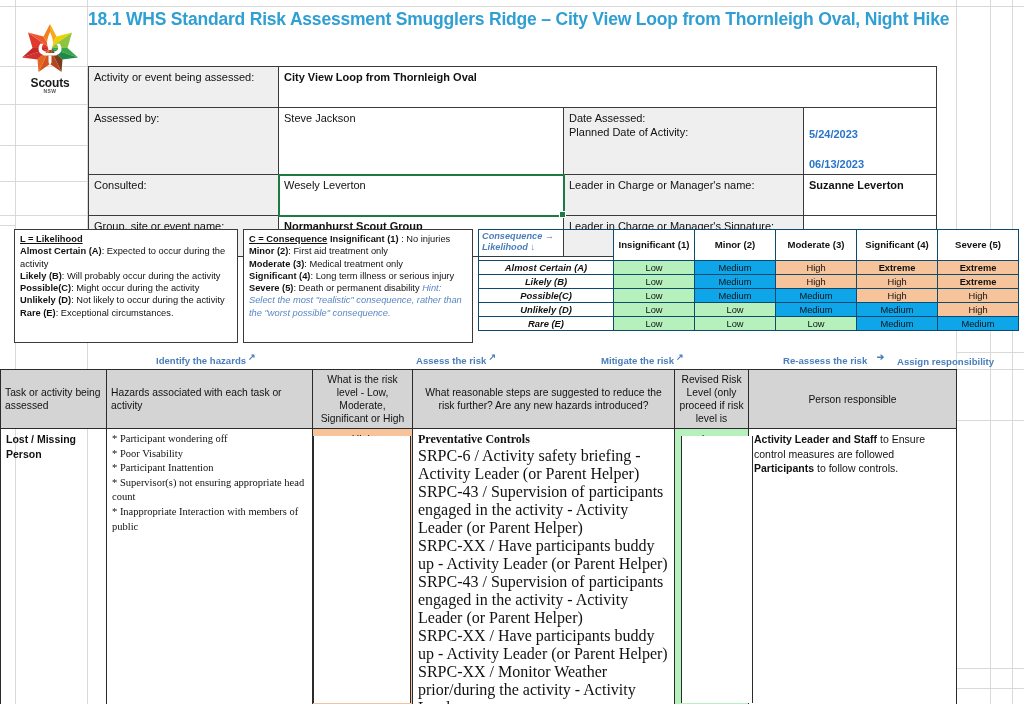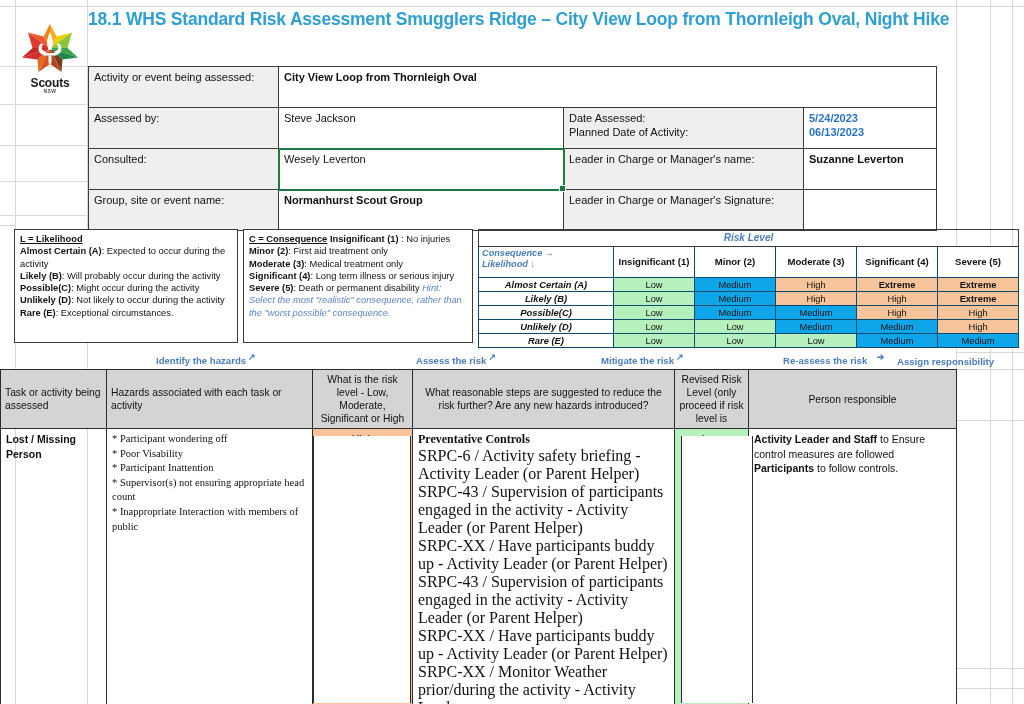--- a/index.html
+++ b/index.html
@@ -32,21 +32,21 @@
   }
 
   
   .hdr{position:absolute;left:88px;top:66px;width:848px;border-collapse:collapse;
        table-layout:fixed;}
   .hdr td{border:1px solid #3a3a3a;padding:3px 5px;vertical-align:top;
           font-size:11px;line-height:14px;color:#111;height:34px;}
   .lbl{background:#efefef;font-size:11px;}
   .val{background:#ffffff;}
   .val-big{font-size:14.5px;font-weight:bold;color:#111;padding-top:6px;}
-  .val-blue{color:#2a74c8;font-weight:bold;font-size:11px;}
+  .val-blue{color:#2a74c8;font-weight:bold;font-size:11px;margin-top:16px;}
   .val-blue-lg{color:#2a74c8;font-weight:bold;font-size:14.5px;padding-top:5px;}
   .sel-cell{outline:2px solid #1e7a43;outline-offset:-1px;position:relative;}
   .sel-handle{position:absolute;right:-3px;bottom:-3px;width:5px;height:5px;
               background:#1e7a43;border:1px solid #fff;}
 
   
   .defbox{position:absolute;border:1px solid #3a3a3a;background:#fff;
           font-size:9.3px;line-height:12.3px;color:#111;padding:3px 5px;
           box-sizing:border-box;overflow:hidden;}
   #def-likelihood{left:14px;top:229px;width:224px;height:114px;}
@@ -213,23 +213,20 @@
   <table class="rm">
     <colgroup>
       <col style="width:135px">
         <col style="width:81px">
         <col style="width:81px">
       <col style="width:81px">
         <col style="width:81px">
         <col style="width:81px">
     </colgroup>
     <tbody>
-        <tr>
-      <td class="rm-title" colspan="6">Risk Level</td>
-    </tr>
     <tr>
       <td class="rm-corner">
         <div>Consequence →</div>
         <div>Likelihood ↓</div>
       </td>
       <td class="rm-chead">Insignificant (1)</td>
       <td class="rm-chead">Minor (2)</td>
       <td class="rm-chead">Moderate (3)</td>
       <td class="rm-chead">Significant (4)</td>
       <td class="rm-chead">Severe (5)</td>

